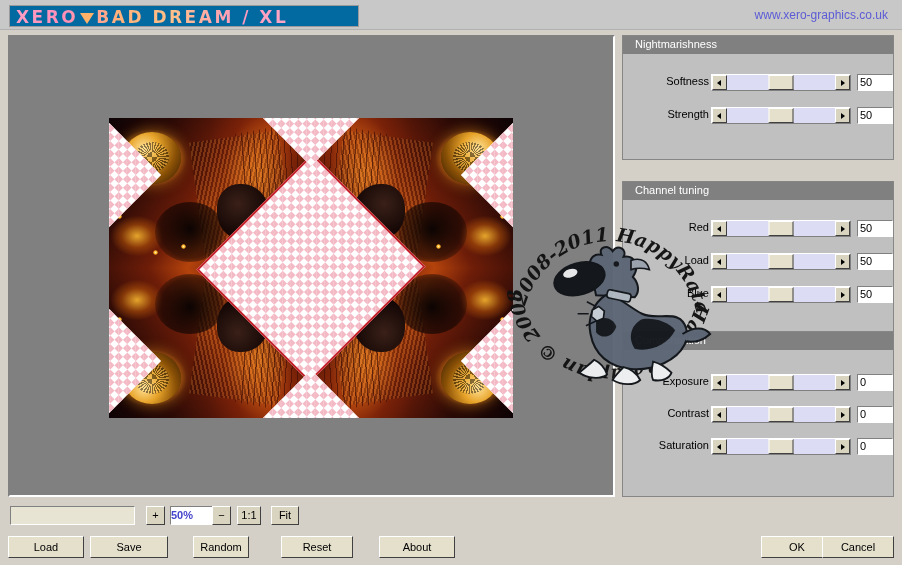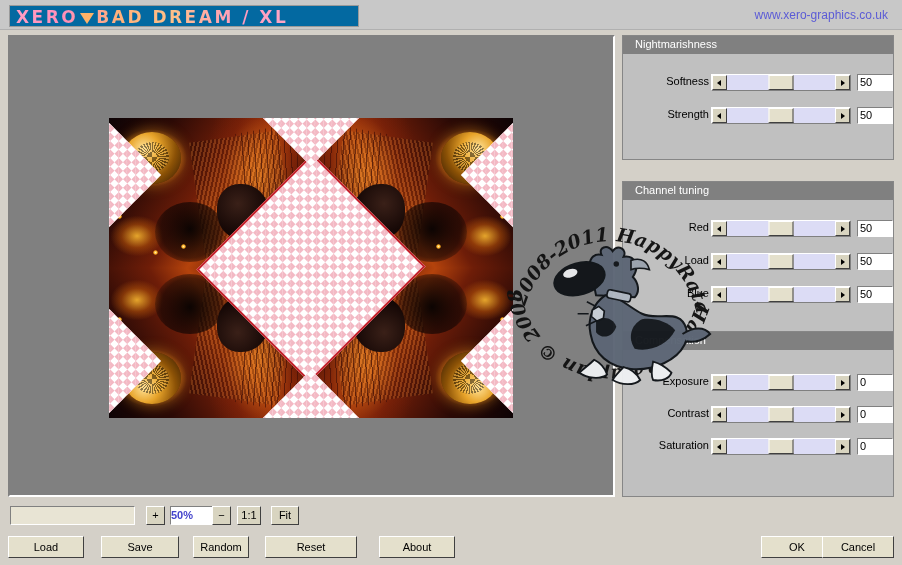--- a/index.html
+++ b/index.html
@@ -265,23 +265,23 @@
     position: absolute; top: 3px; height: 22px;
     background: #e4e0cc;
     border: 1px solid;
     border-color: #ffffff #404040 #404040 #ffffff;
     font-size: 11px; color: #000;
     text-align: center; line-height: 20px;
     font-family: "Liberation Sans", sans-serif;
     cursor: default;
   }
   #btn-load   { left: 8px;   width: 76px; }
-  #btn-save   { left: 90px;  width: 78px; margin-left: 11px; }
+  #btn-save   { left: 90px;  width: 78px; }
   #btn-random { left: 193px; width: 56px; }
-  #btn-reset  { left: 265px; width: 92px; }
+  #btn-reset  { left: 281px; width: 72px; }
   #btn-about  { left: 379px; width: 76px; }
   #btn-ok     { left: 741px; width: 72px; margin-left: 20px; }
   #btn-cancel { left: 822px; width: 72px; }
 </style>
 </head>
 <body>
 
 <div id="titlebar">
   <div id="title-plate">
     <div id="title-text">

